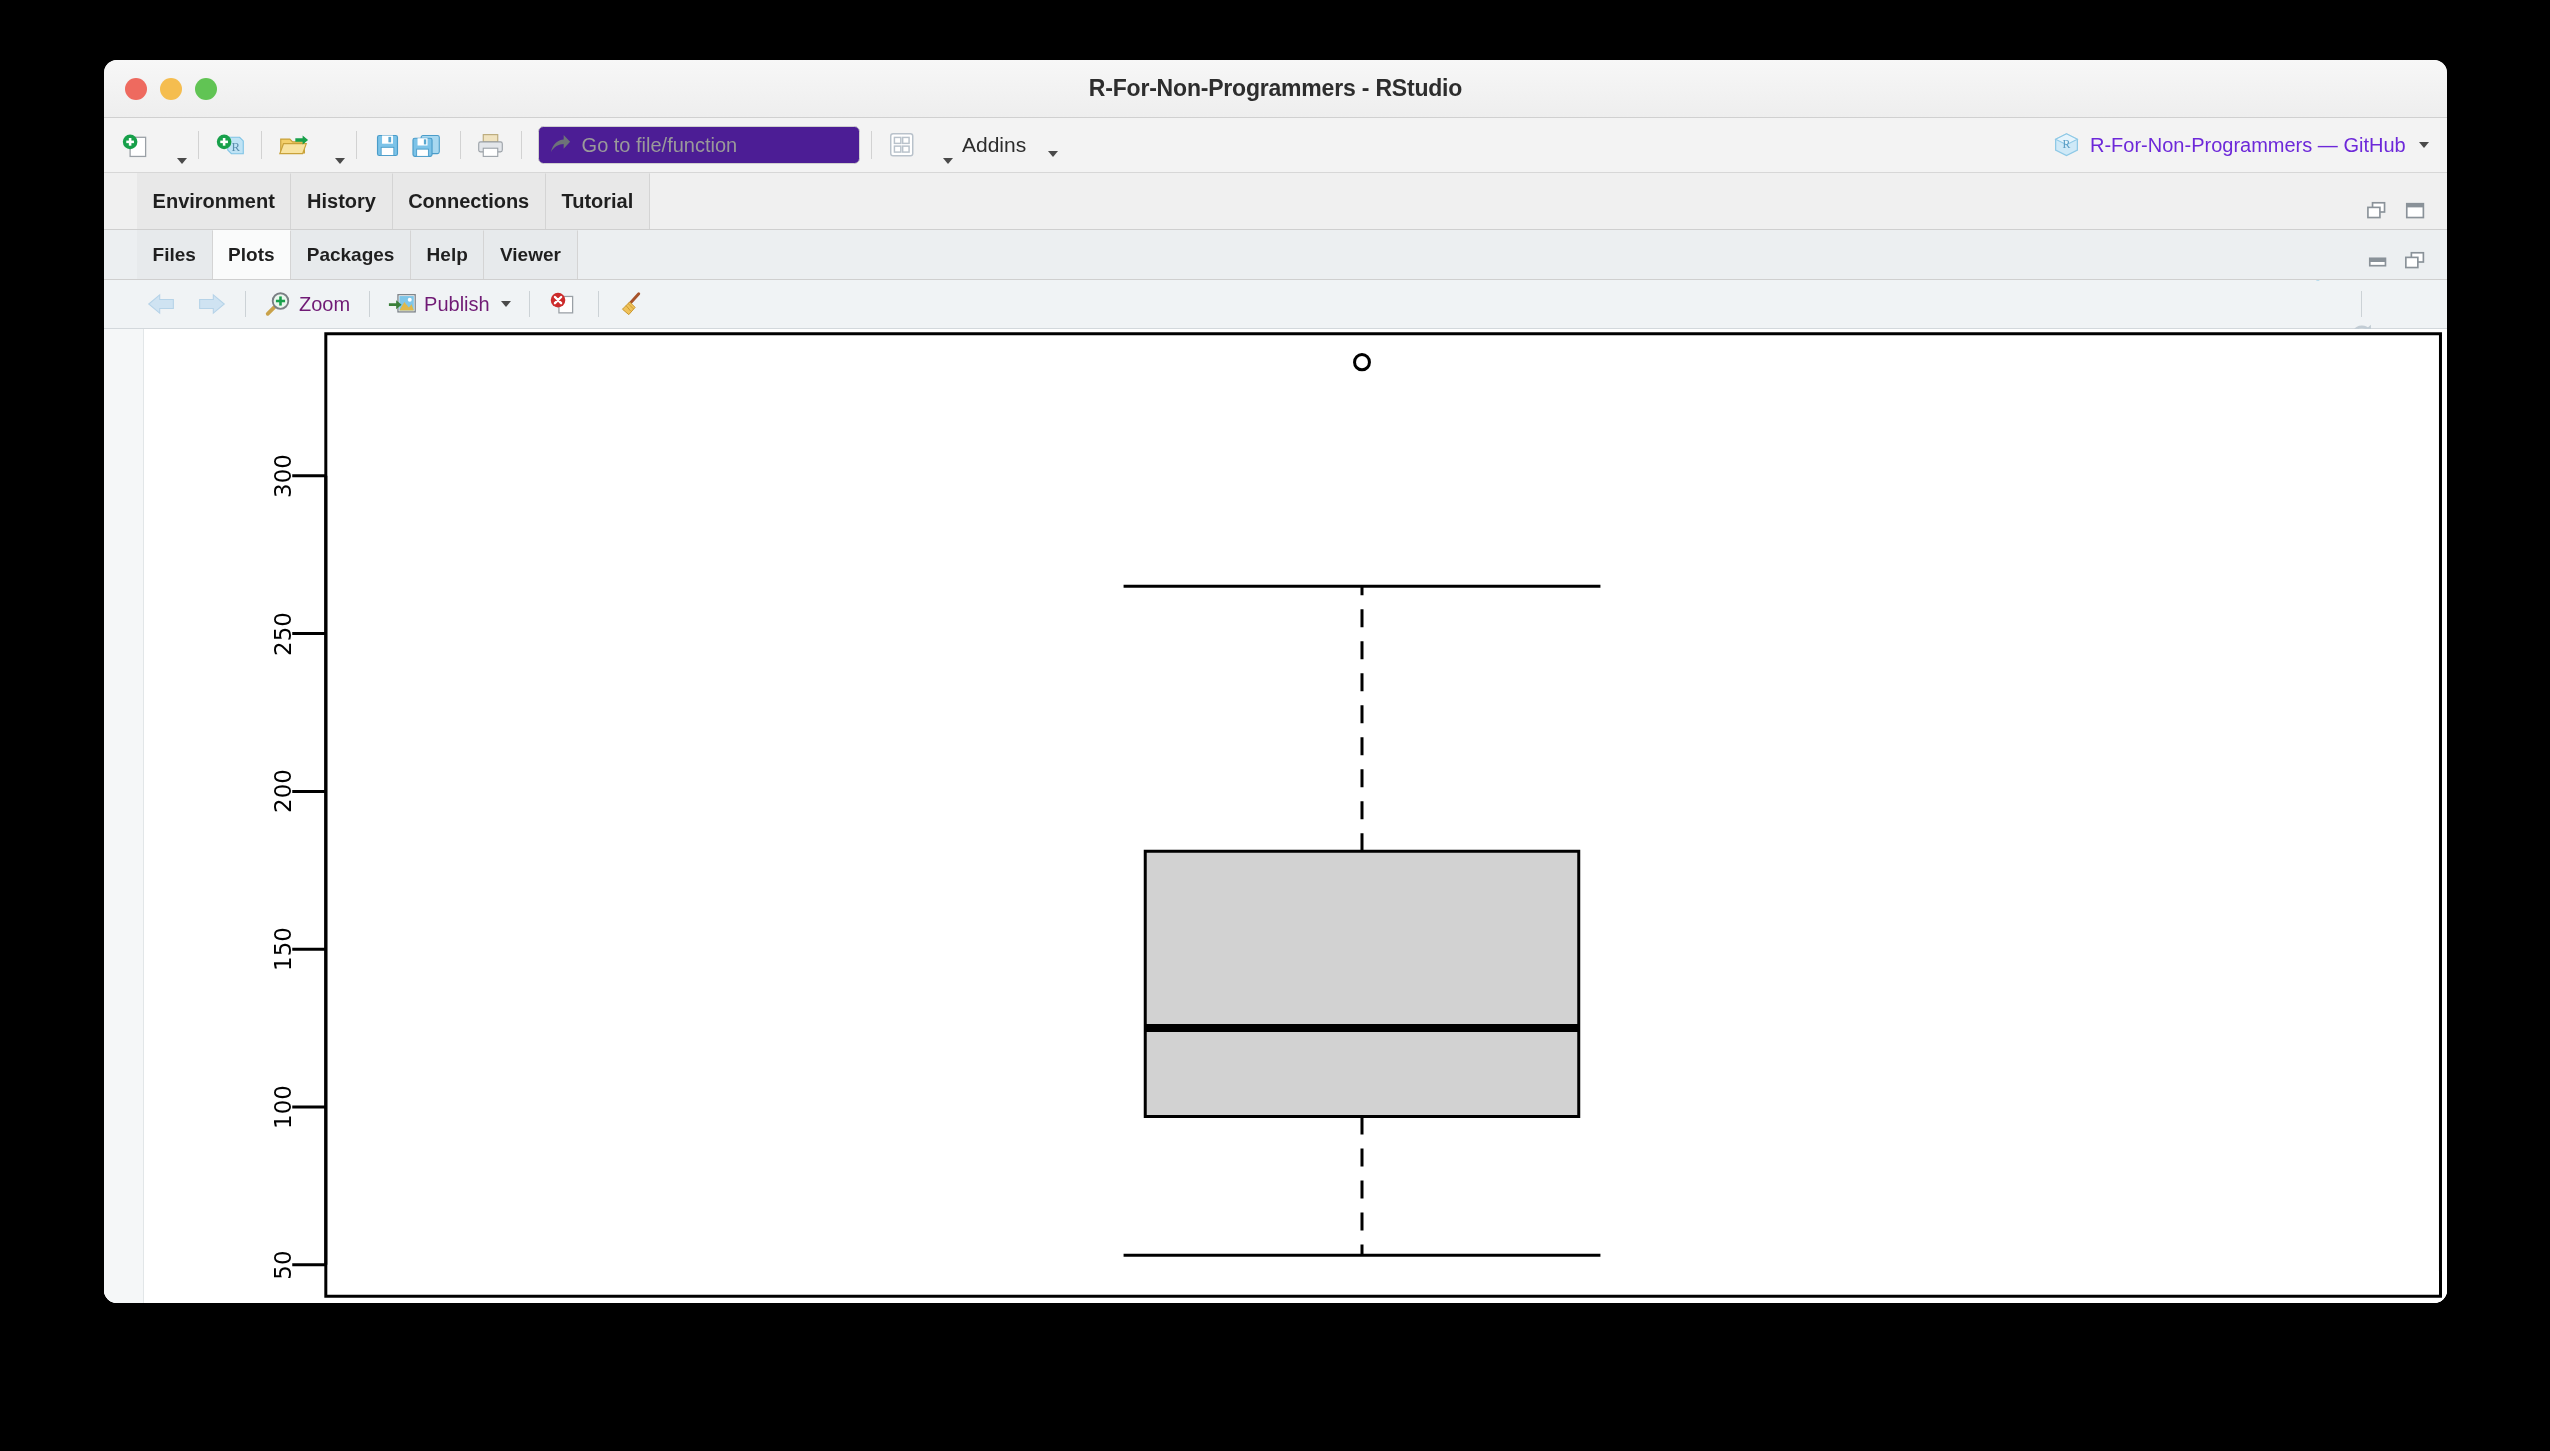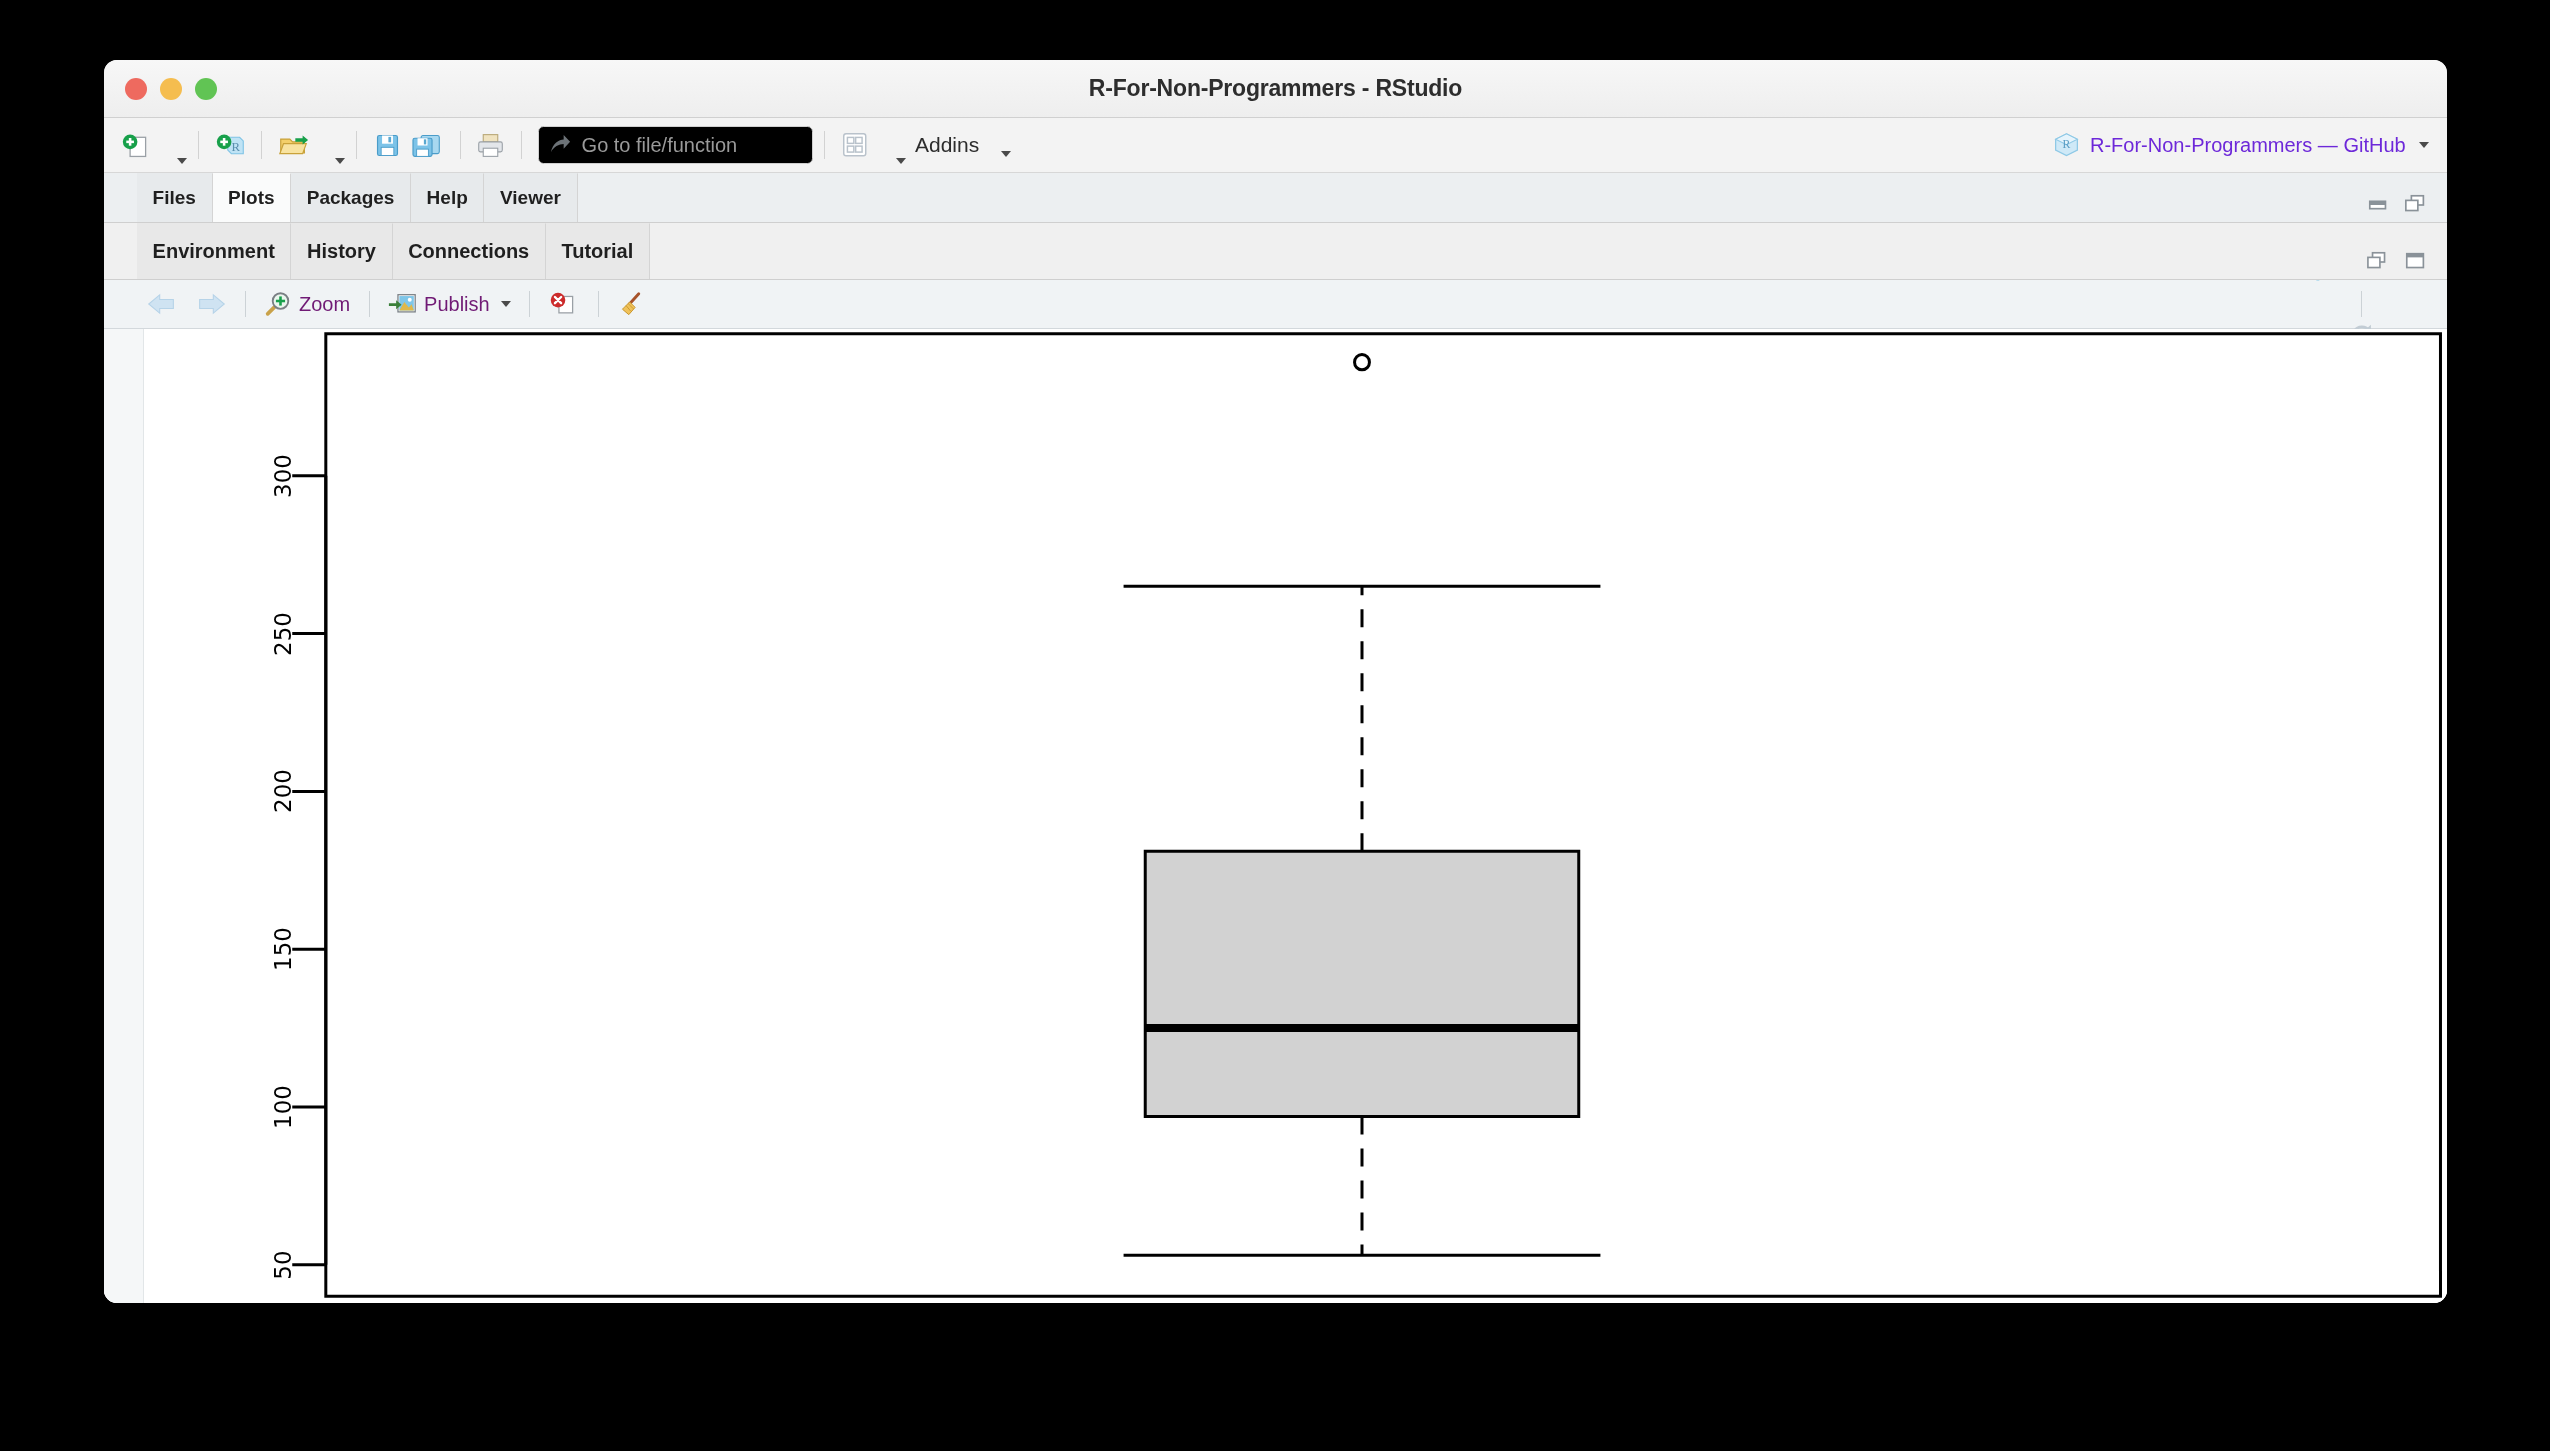--- a/index.html
+++ b/index.html
@@ -78,22 +78,22 @@
     padding: 0 3.7px;
   }
   .caret {
     width: 0; height: 0;
     border-left: 5.5px solid transparent;
     border-right: 5.5px solid transparent;
     border-top: 6.4px solid #4a4a4a;
     margin-left: 3.7px;
   }
   #goto-box {
-    width: 275px; height: 38px;
-    background: #000000;
+    width: 322px; height: 38px;
+    background: #4c1d95;
     border: 0.9px solid #cfcfcf;
     border-radius: 5.5px;
     display: flex; align-items: center;
     padding: 0 9.2px;
     gap: 9.2px;
     margin-left: 5.5px;
   }
   #goto-text { color: #9a9a9a; font-size: 20px; }
   #addins-label { font-size: 21px; color: #2c2c2c; margin-left: 9.2px; }
   #project-area {
@@ -298,54 +298,54 @@
     </div>
 
     <div id="project-area">
       <svg width="29" height="27.5" viewBox="0 0 32 30">
         <polygon points="16,3 28,9 28,21 16,27 4,21 4,9" fill="#cfe9f7" stroke="#8fc9e6" stroke-width="1.4"></polygon>
         <polygon points="16,3 28,9 16,15 4,9" fill="#e6f4fc" stroke="#8fc9e6" stroke-width="1.2"></polygon>
         <text x="16" y="19" font-size="13" text-anchor="middle" fill="#5a9dc4" font-family="Liberation Serif, serif">R</text>
       </svg>
       <span id="project-label">R-For-Non-Programmers — GitHub</span>
       <div class="caret"></div>
+    </div>
+  </div>
+
+  <div class="tabstrip" id="tabs-upper">
+    <div class="tab">Environment</div>
+    <div class="tab">History</div>
+    <div class="tab">Connections</div>
+    <div class="tab">Tutorial</div>
+    <div class="pane-ctl">
+      <svg width="26" height="24" viewBox="0 0 28 26">
+        <rect x="7" y="3" width="13" height="10" fill="#ffffff" stroke="#8a9299" stroke-width="1.8"></rect>
+        <rect x="2" y="8" width="13" height="11" fill="#ffffff" stroke="#8a9299" stroke-width="1.8"></rect>
+      </svg>
+      <svg width="26" height="24" viewBox="0 0 28 26">
+        <rect x="4" y="4" width="18" height="15" fill="#ffffff" stroke="#8a9299" stroke-width="1.8"></rect>
+        <rect x="4" y="4" width="18" height="4" fill="#8a9299"></rect>
+      </svg>
     </div>
   </div>
 
   <div class="tabstrip" id="tabs-lower">
     <div class="tab">Files</div>
     <div class="tab active">Plots</div>
     <div class="tab">Packages</div>
     <div class="tab">Help</div>
     <div class="tab">Viewer</div>
     <div class="pane-ctl">
       <svg width="26" height="24" viewBox="0 0 28 26">
         <rect x="4" y="9" width="17" height="8" fill="#ffffff" stroke="#8a9299" stroke-width="1.8"></rect>
         <rect x="4" y="9" width="17" height="4" fill="#8a9299"></rect>
       </svg>
       <svg width="26" height="24" viewBox="0 0 28 26">
         <rect x="9" y="3" width="13" height="10" fill="#ffffff" stroke="#8a9299" stroke-width="1.8"></rect>
         <rect x="3" y="8" width="13" height="11" fill="#ffffff" stroke="#8a9299" stroke-width="1.8"></rect>
-      </svg>
-    </div>
-  </div>
-
-  <div class="tabstrip" id="tabs-upper">
-    <div class="tab">Environment</div>
-    <div class="tab">History</div>
-    <div class="tab">Connections</div>
-    <div class="tab">Tutorial</div>
-    <div class="pane-ctl">
-      <svg width="26" height="24" viewBox="0 0 28 26">
-        <rect x="7" y="3" width="13" height="10" fill="#ffffff" stroke="#8a9299" stroke-width="1.8"></rect>
-        <rect x="2" y="8" width="13" height="11" fill="#ffffff" stroke="#8a9299" stroke-width="1.8"></rect>
-      </svg>
-      <svg width="26" height="24" viewBox="0 0 28 26">
-        <rect x="4" y="4" width="18" height="15" fill="#ffffff" stroke="#8a9299" stroke-width="1.8"></rect>
-        <rect x="4" y="4" width="18" height="4" fill="#8a9299"></rect>
       </svg>
     </div>
   </div>
 
   <div id="plot-toolbar">
     <div class="pt-btn">
       <svg width="31" height="24" viewBox="0 0 34 26">
         <path d="M15 3 L3 13 L15 23 L15 18 L30 18 L30 8 L15 8 Z" fill="#cfe3f2" stroke="#b6d3e8" stroke-width="1.2"></path>
       </svg>
     </div>

